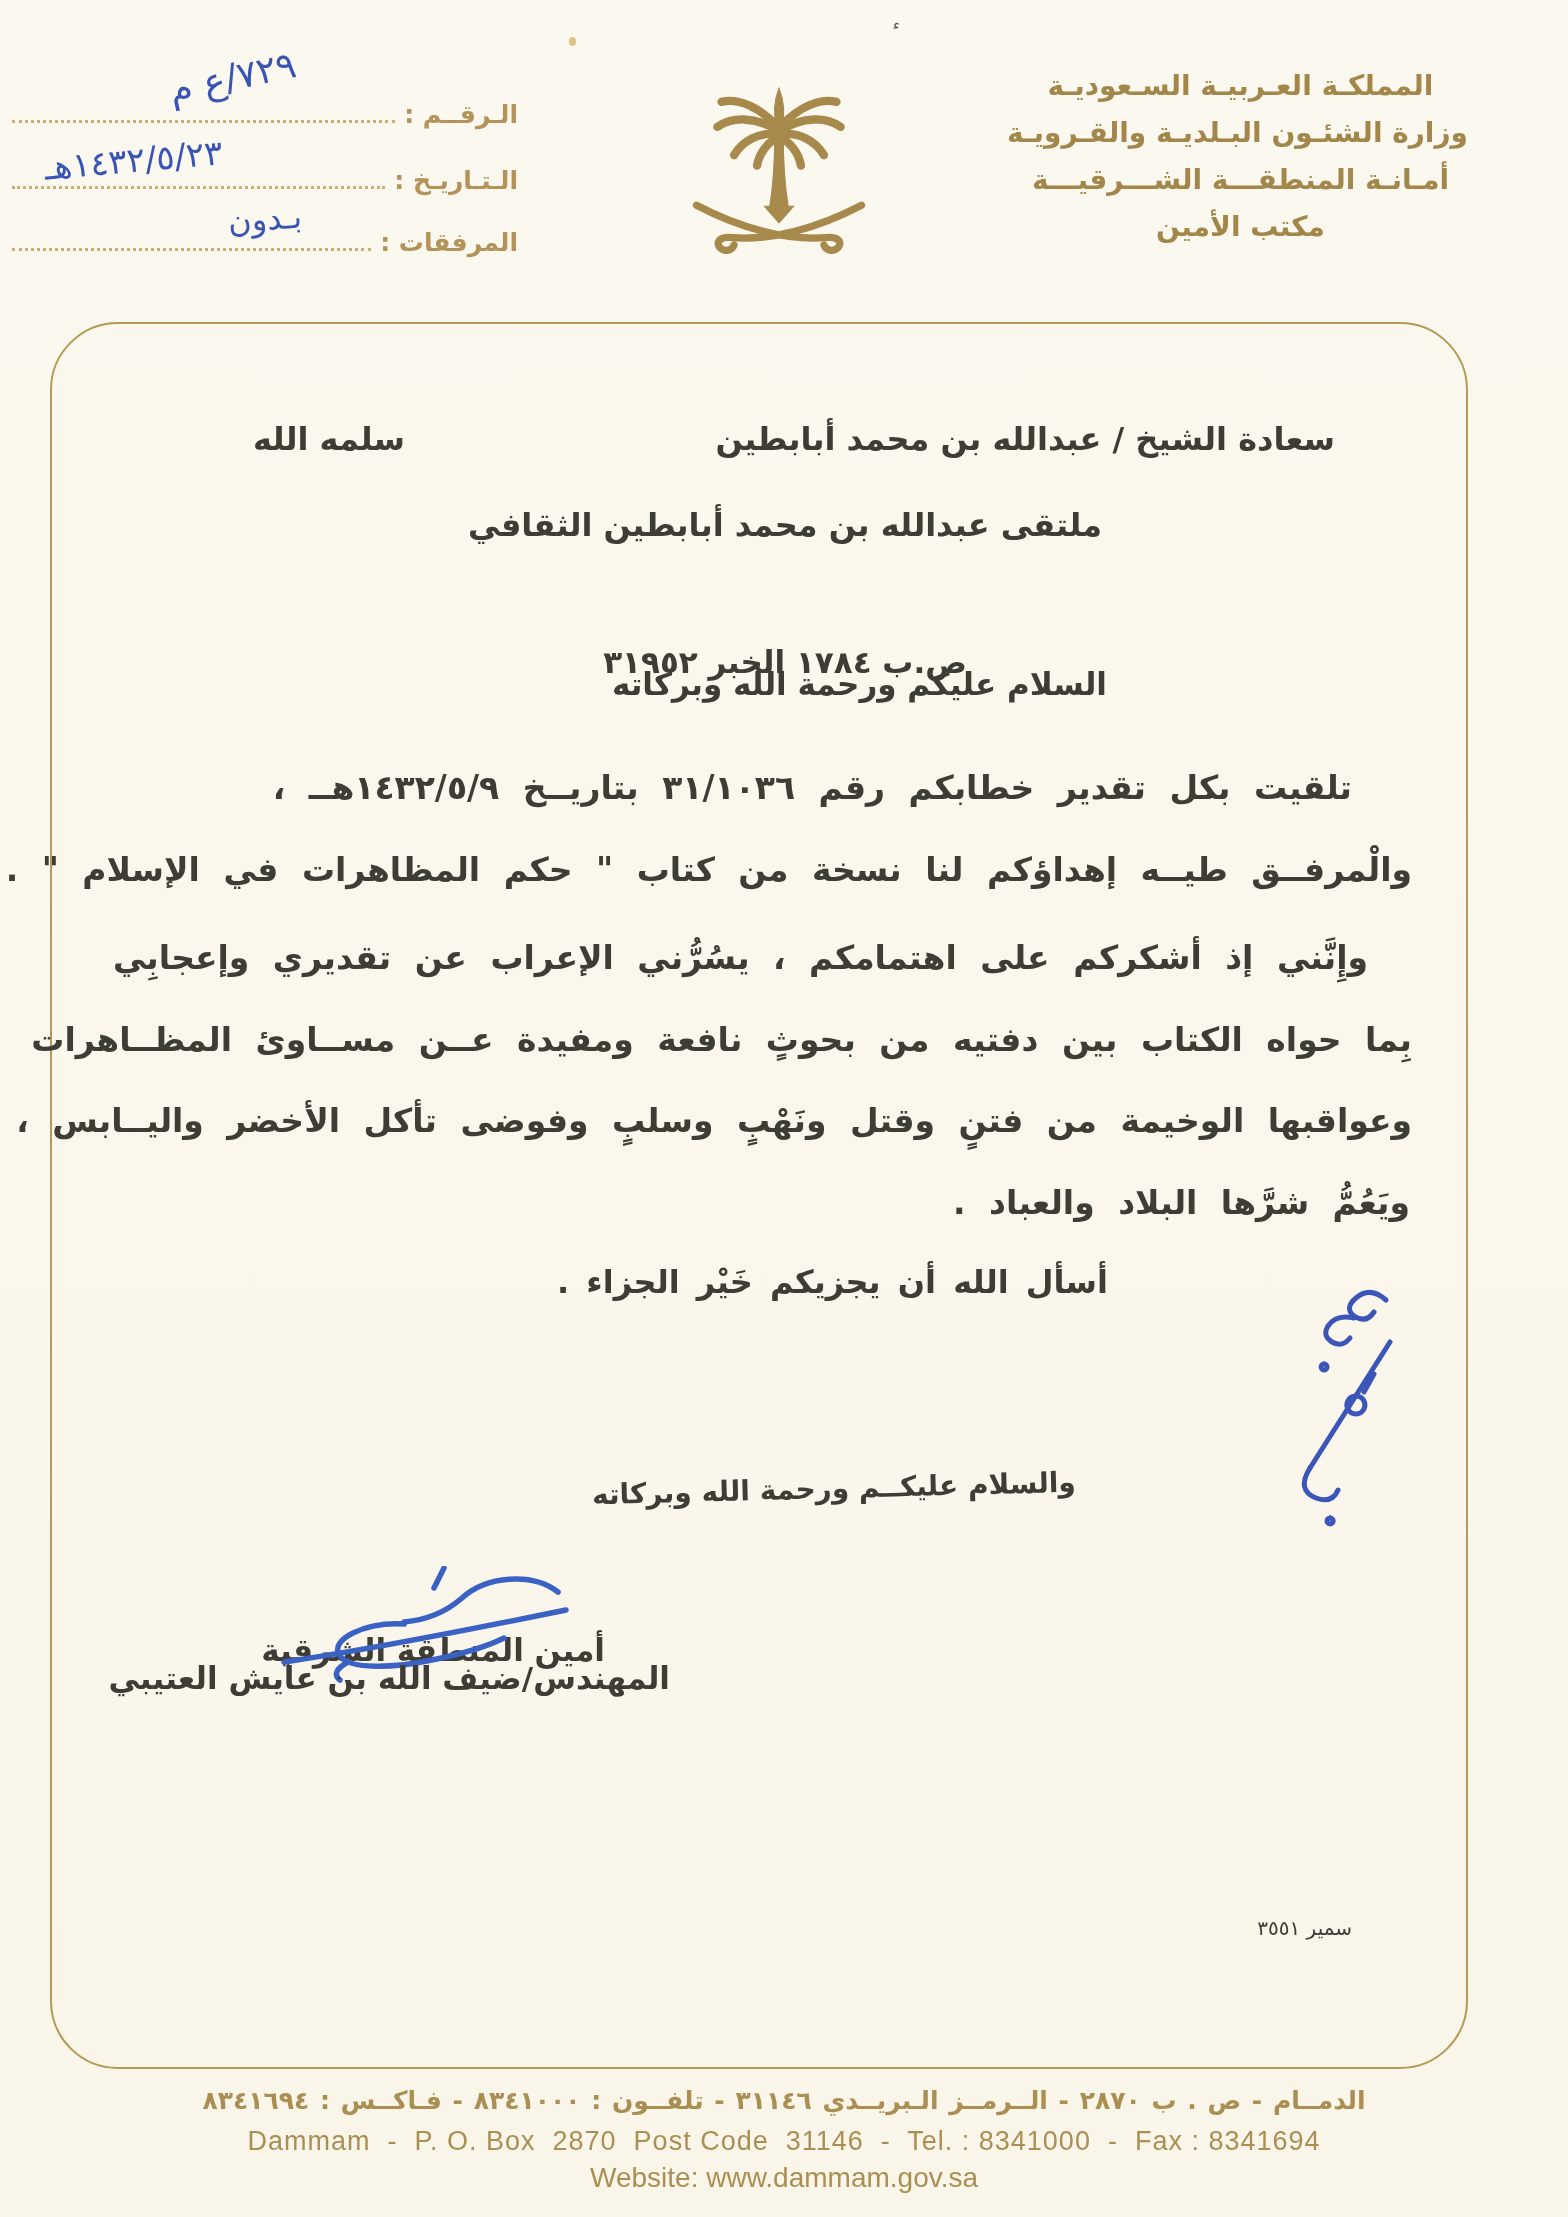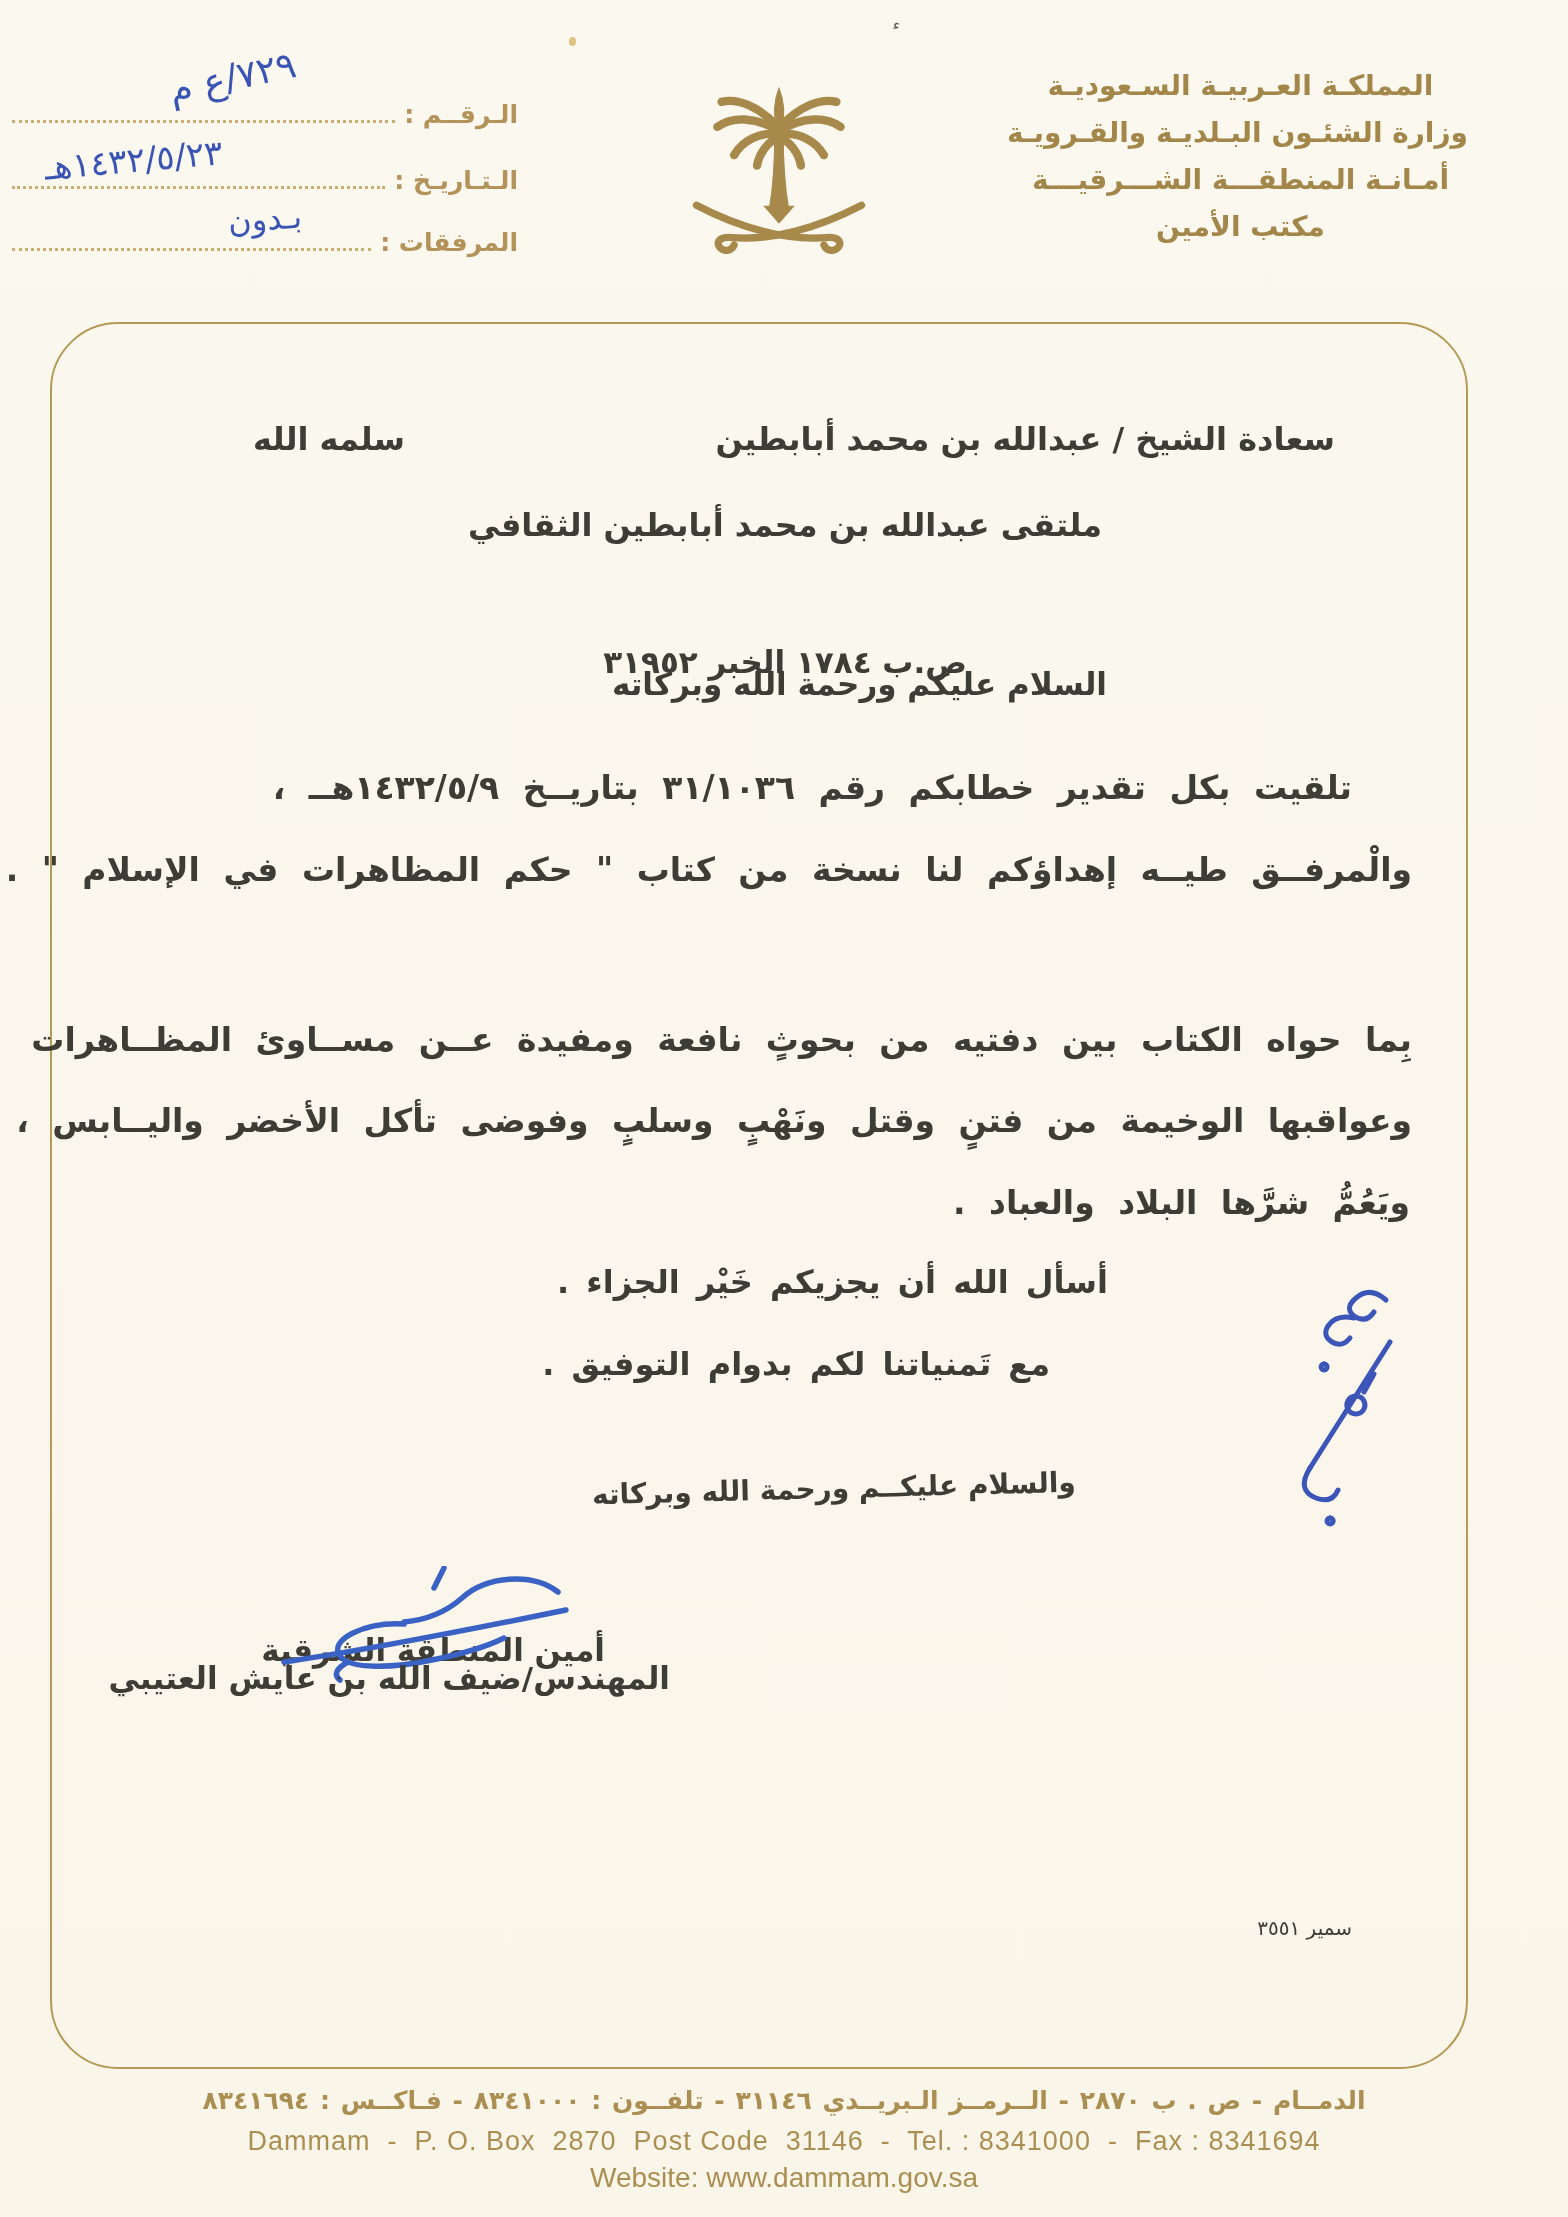--- a/index.html
+++ b/index.html
@@ -95,26 +95,26 @@
   <div class="frame"></div>
 
   <div class="txt ar" style="right:233px;top:420px;font-size:32px;">سعادة الشيخ / عبدالله بن محمد أبابطين</div>
   <div class="txt ar" style="left:253px;top:420px;font-size:32px;">سلمه الله</div>
   <div class="txt ar" style="right:466px;top:506px;font-size:32px;">ملتقى عبدالله بن محمد أبابطين الثقافي</div>
   <div class="txt ar" style="right:601px;top:596px;font-size:31px;margin-top:48px;">ص.ب ١٧٨٤ الخبر ٣١٩٥٢</div>
   <div class="txt ar" style="right:461px;top:666px;font-size:31px;">السلام عليكم ورحمة الله وبركاته</div>
 
   <div class="txt ar body-line" style="right:216px;top:768px;margin-left:24px;">تلقيت بكل تقدير خطابكم رقم ٣١/١٠٣٦ بتاريــخ ١٤٣٢/٥/٩هــ ،</div>
   <div class="txt ar body-line" style="right:156px;top:850px;">والْمرفــق طيــه إهداؤكم لنا نسخة من كتاب " حكم المظاهرات في الإسلام " .</div>
+  <div class="txt ar body-line" style="right:200px;top:938px;">وإِنَّني إذ أشكركم على اهتمامكم ، يسُرُّني الإعراب عن تقديري وإعجابِي</div>
   <div class="txt ar body-line" style="right:156px;top:1020px;">بِما حواه الكتاب بين دفتيه من بحوثٍ نافعة ومفيدة عــن مســاوئ المظــاهرات</div>
   <div class="txt ar body-line" style="right:156px;top:1101px;">وعواقبها الوخيمة من فتنٍ وقتل ونَهْبٍ وسلبٍ وفوضى تأكل الأخضر واليــابس ،</div>
   <div class="txt ar body-line" style="right:158px;top:1183px;">ويَعُمُّ شرَّها البلاد والعباد .</div>
 
   <div class="txt ar" style="right:460px;top:1263px;font-size:32px;word-spacing:6px;">أسأل الله أن يجزيكم خَيْر الجزاء .</div>
-  <div class="txt ar" style="right:518px;top:1345px;font-size:32px;word-spacing:6px;">مع تَمنياتنا لكم بدوام التوفيق .</div>
 
   <div class="txt ar" style="right:492px;top:1472px;font-size:28px;transform:rotate(-1.5deg);">والسلام عليكــم ورحمة الله وبركاته</div>
 
   <div class="txt ar" style="right:963px;top:1632px;font-size:31px;">أمين المنطقة الشرقية</div>
 
   <svg class="abs" style="left:248px;top:1566px;" width="330" height="120" viewBox="0 0 330 120">
     <g fill="none" stroke="#3a62c4" stroke-width="5.5" stroke-linecap="round">
       <path d="M310,26 C284,6 238,10 214,32 C198,46 178,54 156,56"></path>
       <path d="M156,58 C116,56 80,74 92,90 C102,104 146,102 184,94 C214,88 240,80 256,72"></path>
       <path d="M36,96 C120,84 220,64 318,44"></path>

